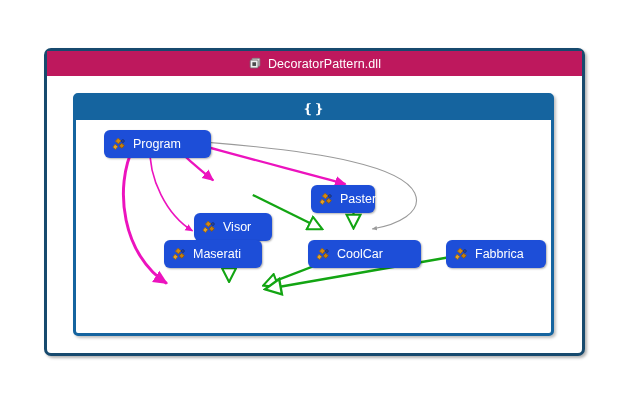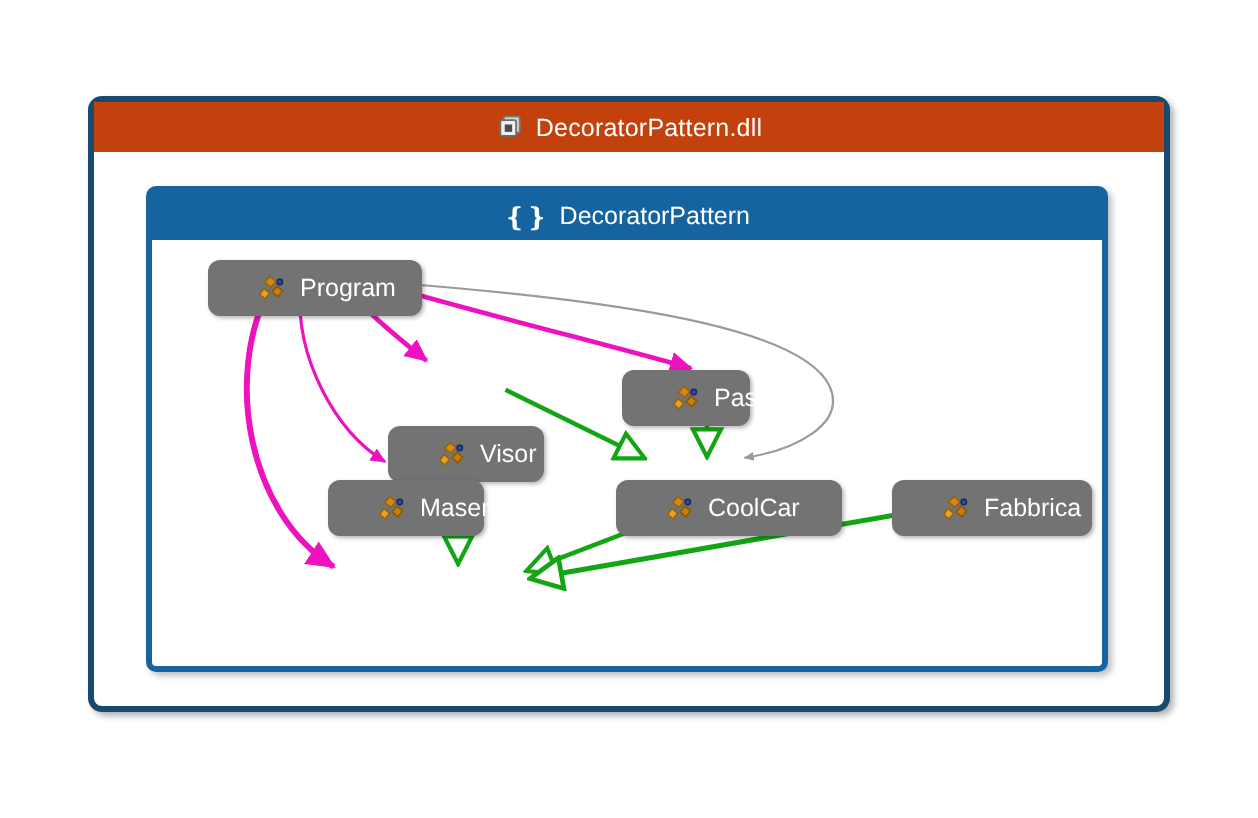--- a/index.html
+++ b/index.html
@@ -21,21 +21,21 @@
     position:absolute;
     left:44px;top:48px;width:541px;height:308px;
     background:#ffffff;
     border:3px solid #174A6E;
     border-radius:7px;
     box-sizing:border-box;
     box-shadow:2px 2px 3px rgba(0,0,0,0.30);
   }
   .assembly-header{
     position:absolute;left:0;top:0;right:0;height:25px;
-    background:#c2410c;
+    background:#be185d;
     display:flex;align-items:center;justify-content:center;
     color:#ffffff;font-size:12.5px;
     letter-spacing:.1px;
   }
   .assembly-header .ttl{margin-left:6px;}
 
   
   .namespace{
     position:absolute;
     left:26px;top:42px;width:481px;height:243px;
@@ -56,24 +56,24 @@
   .graph{
     position:absolute;left:0;top:24px;right:0;bottom:0;
     overflow:hidden;
   }
   #edges{position:absolute;left:0;top:0;width:100%;height:100%;}
 
   
   .node{
     position:absolute;
     height:28px;
-    background:#737373;
+    background:#1d4ed8;
     border-radius:6px;
     display:flex;align-items:center;
-    padding:0 11px 0 25px;
+    padding:0 11px 0 8px;
     box-sizing:border-box;
     color:#ffffff;
     font-size:12.5px;
     white-space:nowrap;
     box-shadow:1px 1px 2px rgba(0,0,0,0.30);
     z-index:5;
   }
   .node .lbl{margin-left:6px;}
 
   
@@ -99,21 +99,20 @@
           <rect x="5" y="6" width="4.2" height="4.2" fill="#4A4A4A"></rect>
         </svg>
       </span>
       <span class="ttl">DecoratorPattern.dll</span>
     </div>
 
     <div class="namespace">
 
       <div class="namespace-header">
         <span class="ns-ico">❴❵</span>
-        <span class="ttl">DecoratorPattern</span>
       </div>
 
       <div class="graph">
 
         <svg id="edges" viewBox="0 0 481 219" preserveAspectRatio="none">
           <defs>
             <marker id="mk-dep" viewBox="0 0 10 10" refX="8.6" refY="5" markerWidth="5.2" markerHeight="5.2" orient="auto-start-reverse">
               <path d="M0,0.6 L9.4,5 L0,9.4 Z" fill="#EC13BE"></path>
             </marker>
             <marker id="mk-ref" viewBox="0 0 10 10" refX="8.6" refY="5" markerWidth="5.0" markerHeight="5.0" orient="auto-start-reverse">
@@ -174,21 +173,21 @@
             <svg viewBox="0 0 16 16" width="15" height="15" aria-hidden="true">
               <path d="M6.4 1.4 L9.6 4.0 L6.9 7.1 L3.6 4.4 Z" fill="#D68910" stroke="#9C6107" stroke-width=".8"></path>
               <path d="M10.2 6.6 L13.1 9.0 L10.6 12.1 L7.6 9.6 Z" fill="#C87F0A" stroke="#8A5606" stroke-width=".8"></path>
               <path d="M3.2 7.8 L6.2 10.2 L3.7 13.3 L0.9 10.8 Z" fill="#E2A32C" stroke="#9C6107" stroke-width=".8"></path>
               <circle cx="11.6" cy="4.3" r="1.5" fill="#2E4A9E" stroke="#16275E" stroke-width=".7"></circle>
             </svg>
           </span>
           <span class="lbl">Paster</span>
         </div>
 
-        <div class="node" style="left:88px;  top:120px; width:78px;">
+        <div class="node" style="left:88px;  top:120px; width:98px;">
           <span class="cls-ico">
             <svg viewBox="0 0 16 16" width="15" height="15" aria-hidden="true">
               <path d="M6.4 1.4 L9.6 4.0 L6.9 7.1 L3.6 4.4 Z" fill="#D68910" stroke="#9C6107" stroke-width=".8"></path>
               <path d="M10.2 6.6 L13.1 9.0 L10.6 12.1 L7.6 9.6 Z" fill="#C87F0A" stroke="#8A5606" stroke-width=".8"></path>
               <path d="M3.2 7.8 L6.2 10.2 L3.7 13.3 L0.9 10.8 Z" fill="#E2A32C" stroke="#9C6107" stroke-width=".8"></path>
               <circle cx="11.6" cy="4.3" r="1.5" fill="#2E4A9E" stroke="#16275E" stroke-width=".7"></circle>
             </svg>
           </span>
           <span class="lbl">Maserati</span>
         </div>

